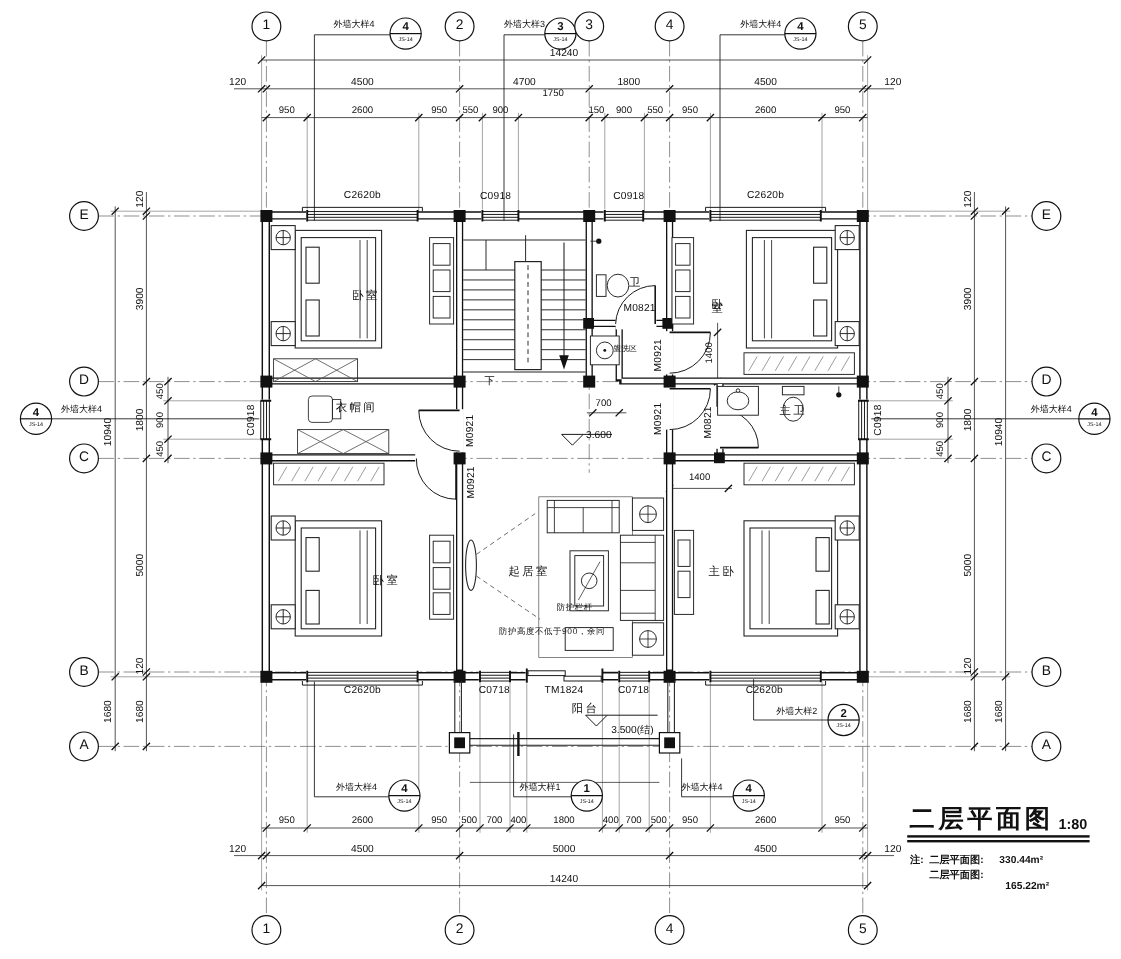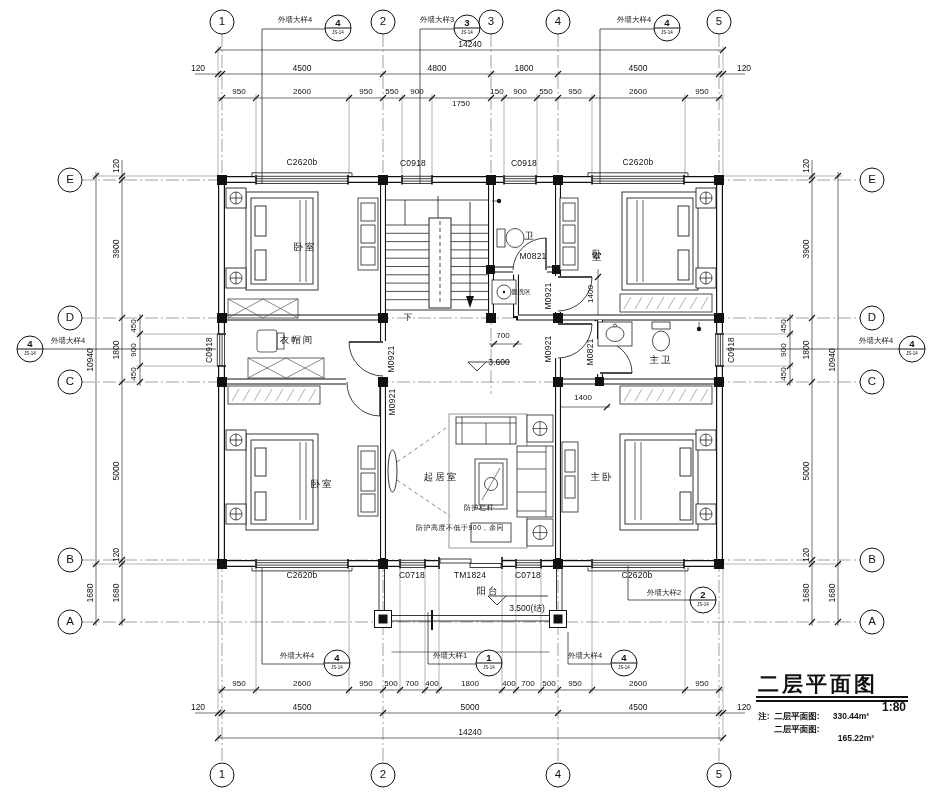--- a/index.html
+++ b/index.html
@@ -14,21 +14,21 @@
   .dims{font-size:8px;}
   .op{font-size:8.5px;letter-spacing:.2px;}
   .room{font-size:9.5px;letter-spacing:2px;}
   .sm{font-size:7px;letter-spacing:.5px;}
   .xs{font-size:6.5px;}
   .bub{font-size:11.5px;}
   .co{font-size:7.5px;}
   .con{font-size:9.5px;font-weight:700;}
   .cor{font-size:4.5px;letter-spacing:0;}
   .title{font-size:21px;font-weight:700;letter-spacing:3px;}
-  .scale{font-size:12px;font-weight:700;margin-top:20px;}
+  .scale{font-size:12px;font-weight:700;}
   .note{font-size:8.5px;font-weight:700;}
   .uline{position:absolute;background:#111;height:1.6px;}
 </style>
 </head>
 <body>
 
 <div id="canvas">
 
 <svg width="934" height="799" viewBox="0 0 934 799">
   <defs>
@@ -414,30 +414,30 @@
 <span class="t co" style="left:585px;top:656px">外墙大样4</span>
 <span class="t con" style="left:624px;top:658px">4</span>
 <span class="t cor" style="left:624px;top:668px">JS-14</span>
 <span class="t co" style="left:664px;top:593px">外墙大样2</span>
 <span class="t con" style="left:703px;top:595px">2</span>
 <span class="t cor" style="left:703px;top:605px">JS-14</span>
 
 <span class="t dim" style="left:470px;top:44px">14240</span>
 <span class="t dim" style="left:198px;top:68px">120</span>
 <span class="t dim" style="left:302px;top:68px">4500</span>
-<span class="t dim" style="left:437px;top:68px">4800</span>
+<span class="t dim" style="left:437px;top:68px">4700</span>
 <span class="t dim" style="left:524px;top:68px">1800</span>
 <span class="t dim" style="left:638px;top:68px">4500</span>
 <span class="t dim" style="left:744px;top:68px">120</span>
 <span class="t dims" style="left:239px;top:92px">950</span>
 <span class="t dims" style="left:302px;top:92px">2600</span>
 <span class="t dims" style="left:366px;top:92px">950</span>
 <span class="t dims" style="left:392px;top:92px">550</span>
 <span class="t dims" style="left:417px;top:92px">900</span>
-<span class="t dims" style="left:461px;top:104px">1750</span>
+<span class="t dims" style="left:461px;top:78px">1750</span>
 <span class="t dims" style="left:497px;top:92px">150</span>
 <span class="t dims" style="left:520px;top:92px">900</span>
 <span class="t dims" style="left:546px;top:92px">550</span>
 <span class="t dims" style="left:575px;top:92px">950</span>
 <span class="t dims" style="left:638px;top:92px">2600</span>
 <span class="t dims" style="left:702px;top:92px">950</span>
 
 <span class="t dims" style="left:239px;top:684px">950</span>
 <span class="t dims" style="left:302px;top:684px">2600</span>
 <span class="t dims" style="left:366px;top:684px">950</span>
@@ -499,21 +499,21 @@
 <span class="t op v" style="left:548px;top:349px">M0921</span>
 <span class="t op" style="left:533px;top:256px">M0821</span>
 <span class="t op v" style="left:590px;top:352px">M0821</span>
 
 <span class="t room" style="left:305px;top:247px">卧室</span>
 <span class="t room vt" style="left:597px;top:243px">卧室</span>
 <span class="t room" style="left:322px;top:484px">卧室</span>
 <span class="t room" style="left:297px;top:340px">衣帽间</span>
 <span class="t room" style="left:530px;top:236px">卫</span>
 <span class="t xs" style="left:521px;top:292px">盥洗区</span>
-<span class="t room" style="left:661px;top:360px">主卫</span>
+<span class="t room" style="left:661px;top:343px">主卫</span>
 <span class="t room" style="left:441px;top:477px">起居室</span>
 <span class="t room" style="left:602px;top:477px">主卧</span>
 <span class="t room" style="left:488px;top:591px">阳台</span>
 
 <span class="t sm" style="left:479px;top:507px">防护栏杆</span>
 <span class="t sm" style="left:460px;top:527px">防护高度不低于900，余同</span>
 <span class="t dim" style="left:408px;top:317px">下</span>
 <span class="t dim" style="left:499px;top:362px">3.600</span>
 <span class="t dim" style="left:527px;top:608px">3.500(结)</span>
 <span class="t dims" style="left:503px;top:336px">700</span>

